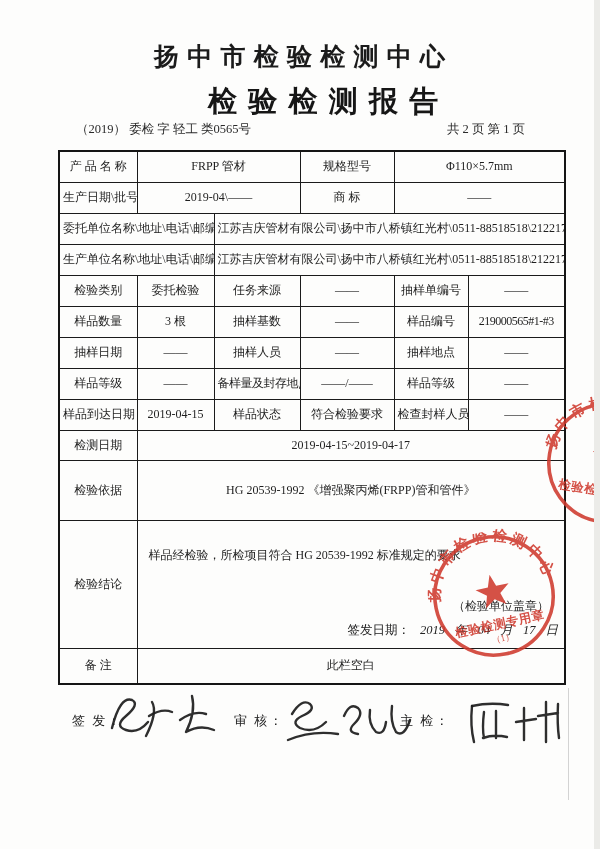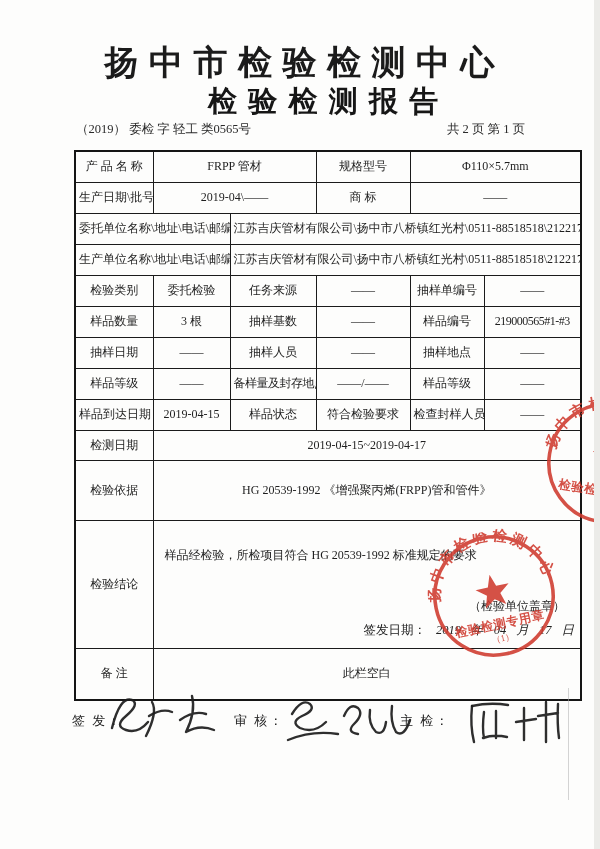--- a/index.html
+++ b/index.html
@@ -7,43 +7,43 @@
   .page {
     position:relative; width:600px; height:849px; overflow:hidden;
     background:#fdfdfc; color:#222;
     font-family:"Liberation Serif","DejaVu Serif",serif;
   }
   .paper-edge { position:absolute; right:0; top:0; width:6px; height:100%; background:#ebebe8; }
   .scan-line  { position:absolute; left:568px; top:688px; width:1px; height:112px; background:#b0b0b0; opacity:.55; }
 
   .org-title {
     position:absolute; top:40px; left:0; right:0; text-align:center;
-    font-size:34px; font-weight:bold; letter-spacing:1px; color:#1b1b1b;
+    font-size:25px; font-weight:bold; letter-spacing:1px; color:#1b1b1b;
   }
   .report-title {
     position:absolute; top:82px; left:0; right:0; text-align:center;
     font-size:29px; font-weight:bold; letter-spacing:2px; color:#161616;margin-left:48px;
   }
   .report-no-row {
     position:absolute; top:121px; left:76px; right:75px;
     display:flex; justify-content:space-between; align-items:baseline;
     font-size:12.5px; color:#2a2a2a;gap:9px;
   }
 
   table.report {
-    position:absolute; top:150px; left:74px;
+    position:absolute; top:150px; left:58px;
     border-collapse:collapse; table-layout:fixed; width:508px;
     border:2px solid #151515;
   }
   table.report td {
     border:1px solid #1b1b1b; text-align:center; vertical-align:middle;
     font-size:12px; color:#1e1e1e; padding:0 3px; overflow:hidden; white-space:nowrap;
   }
   tr.h31 { height:31px; } tr.h30 { height:30px; } tr.h60 { height:60px;margin-left:16px; }
-  tr.h128 { height:128px; } tr.h40 { height:52px; }
+  tr.h128 { height:128px; } tr.h40 { height:36px; }
   td.left { text-align:left; padding-left:10px; }
   td.fs11 { font-size:11px; }
   td.fs10 { font-size:10px; letter-spacing:-0.5px;margin-left:48px; }
   td.rel  { position:relative; }
 
   .concl-text { position:absolute; top:26px; left:11px; font-size:12px; color:#1e1e1e; }
   .seal-hint  { position:absolute; right:15px; bottom:33px; font-size:12px; color:#2a2a2a; }
   .issue-line { position:absolute; right:6px; bottom:9px; font-size:12.5px; color:#222; }
   .issue-line .date-val { margin-left:10px; word-spacing:7px;font-style:italic; }
 

